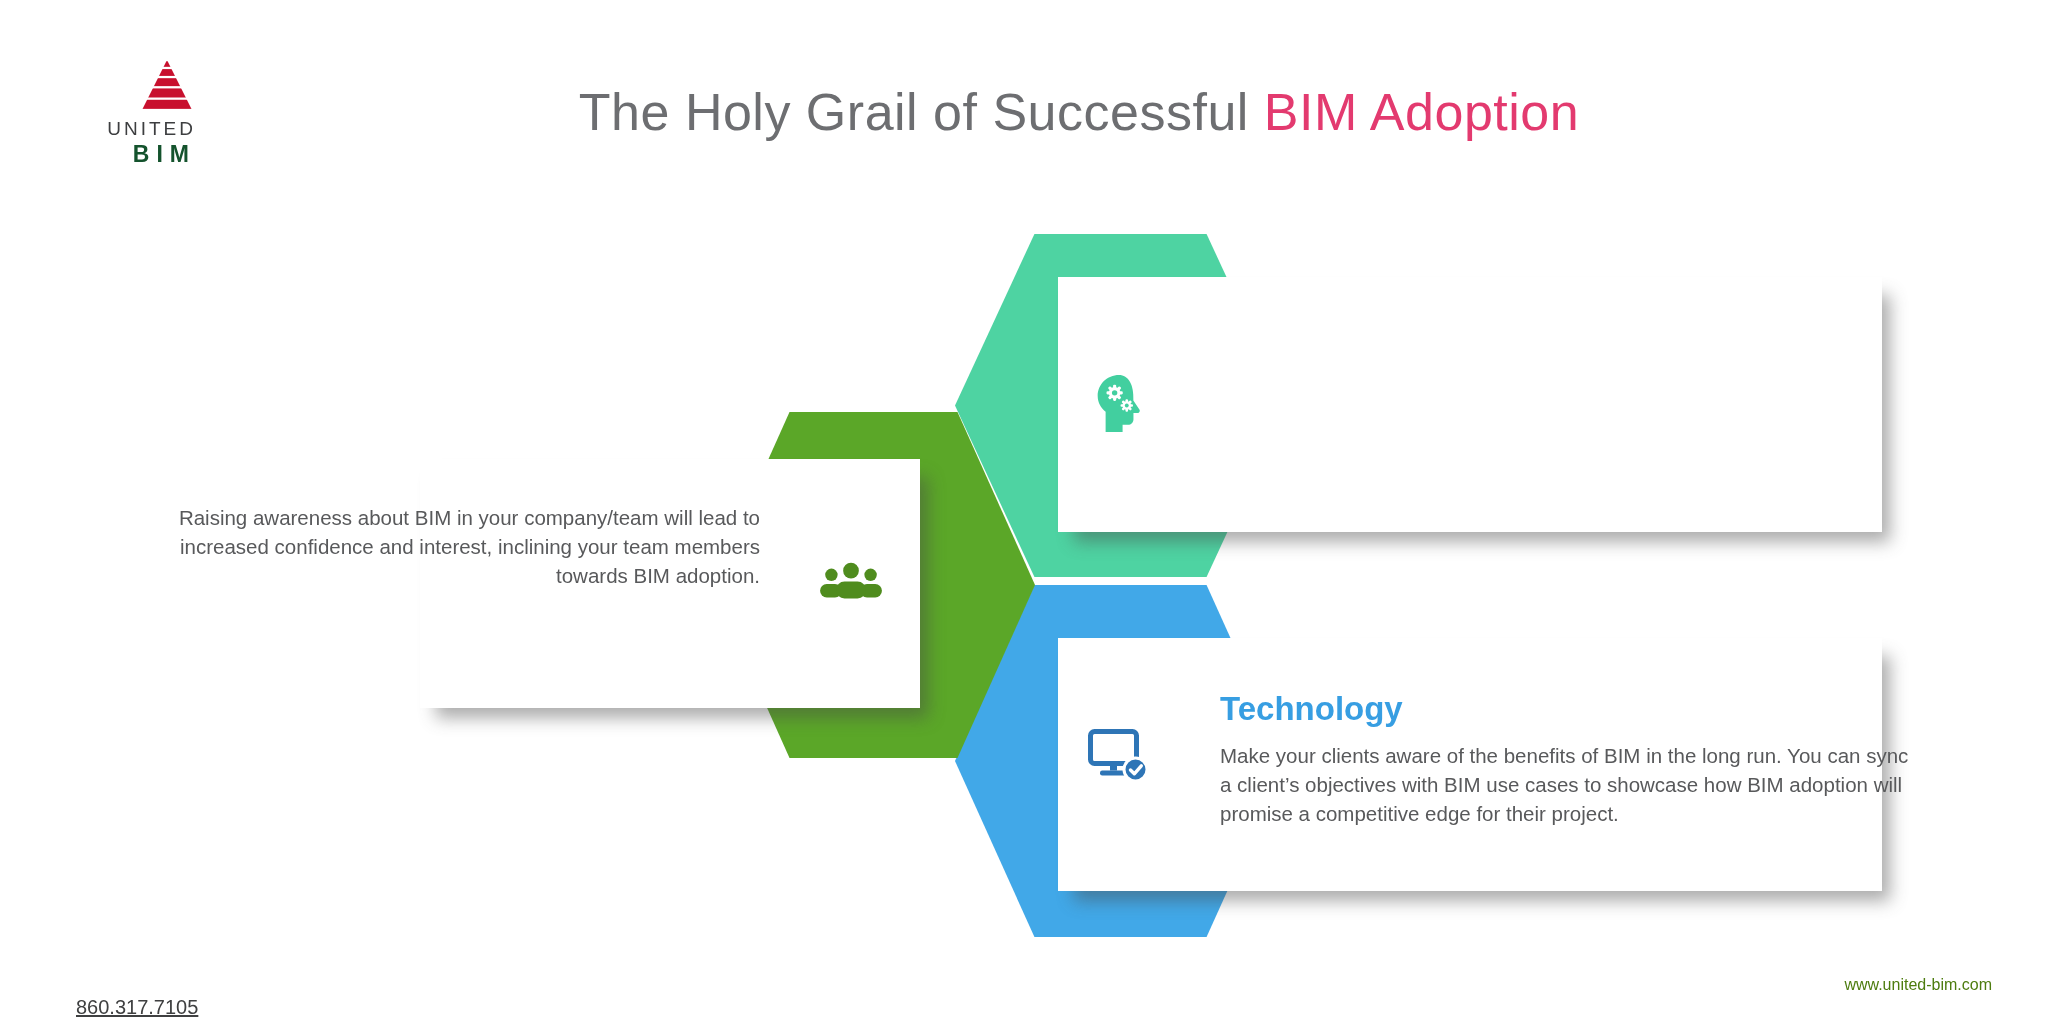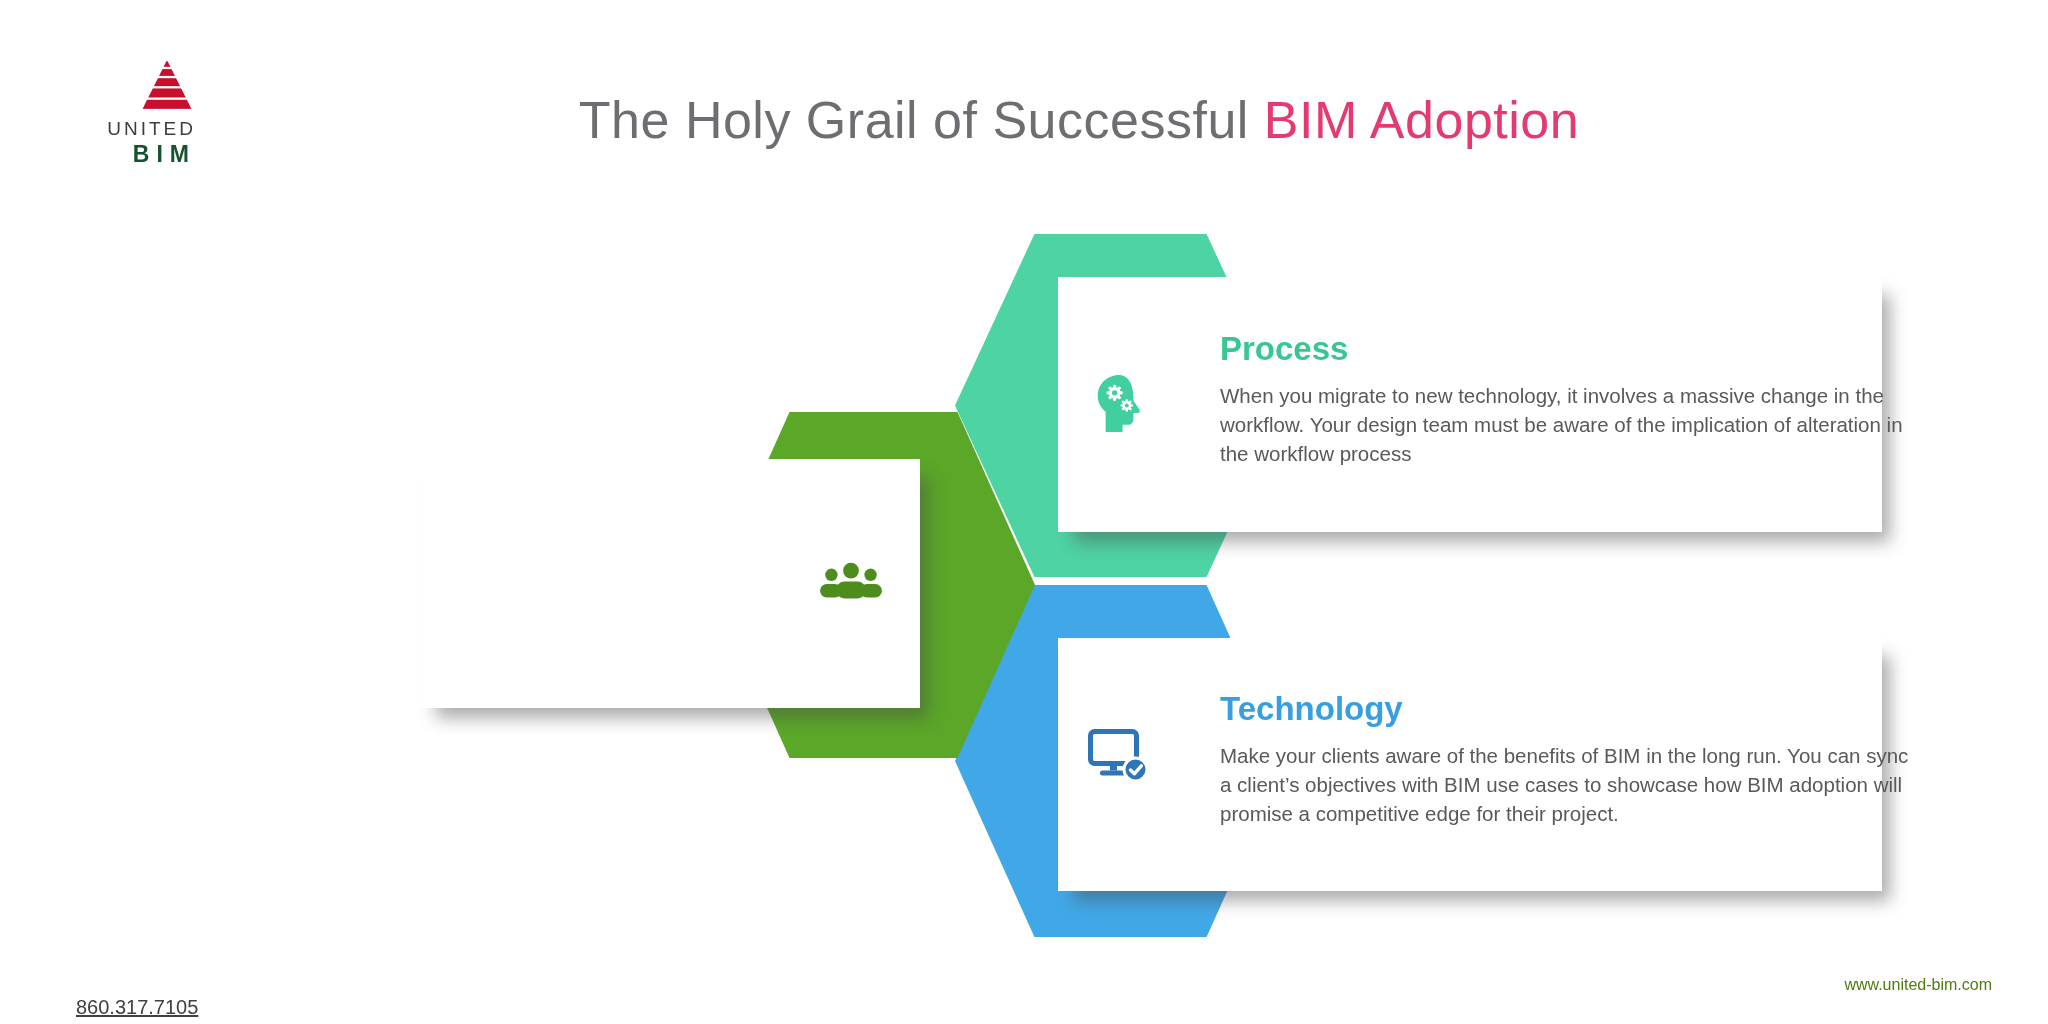--- a/index.html
+++ b/index.html
@@ -5,21 +5,21 @@
   html,body{margin:0;padding:0;background:#ffffff;}
   .canvas{
     position:relative;width:2048px;height:1024px;background:#ffffff;overflow:hidden;
     font-family:"Liberation Sans",sans-serif;
   }
   
   .logo{position:absolute;left:86px;top:60px;width:110px;text-align:right;}
   .logo-united{font-size:19px;letter-spacing:3px;color:#3d3e40;margin-top:4px;font-weight:400;}
   .logo-bim{font-size:23px;letter-spacing:7px;color:#14532d;font-weight:700;margin-top:1px;}
   .page-title{
-    position:absolute;left:110px;right:0;top:90px;text-align:center;
+    position:absolute;left:110px;right:0;top:82px;text-align:center;
     font-size:52px;font-weight:400;color:#6d6e71;letter-spacing:0.5px;margin:0;
   }
   .title-main{white-space:pre;}
   .title-accent{color:#e33a6f;}
   
   .hex{
     position:absolute;z-index:1;
     clip-path:polygon(24% 0,76% 0,100% 50%,76% 100%,24% 100%,0 50%);
     filter:drop-shadow(5px 7px 6px rgba(0,0,0,.18));
   }
@@ -78,26 +78,23 @@
   <h1 class="page-title"><span class="title-main">The Holy Grail of Successful</span> <span class="title-accent">BIM Adoption</span></h1>
 
   <div class="hex hex-process"></div>
   <div class="hex hex-people"></div>
   <div class="hex hex-tech"></div>
 
   <div class="card card-process"></div>
   <div class="card card-people"></div>
   <div class="card card-tech"></div>
 
-  <div class="tblock text-process">
-    <h2>Process</h2>
-    <p>When you migrate to new technology, it involves a massive change in the workflow. Your design team must be aware of the implication of alteration in the workflow process</p>
-  </div>
 
   <div class="tblock text-people">
+    <p>Raising awareness about BIM in your company/team will lead to increased confidence and interest, inclining your team members towards BIM adoption.</p>
   </div>
 
   <div class="tblock text-tech">
     <h2>Technology</h2>
     <p>Make your clients aware of the benefits of BIM in the long run. You can sync a client’s objectives with BIM use cases to showcase how BIM adoption will promise a competitive edge for their project.</p>
   </div>
 
   <div class="icon icon-process">
     <svg width="58" height="64" viewBox="0 0 58 66">
       <path fill="currentColor" d="M29 3 C16.8 3 7 12.6 7 24.6 c0 7 3.2 12.6 8.2 16.4 L15.2 62 h17.5 v-7.5 h5.6 c3.1 0 5.6-2.5 5.6-5.6 v-6.6 h4.2 c1.9 0 3-2.1 1.9-3.7 l-6.2-9.2 C44.6 12.6 38.5 3 29 3 Z"></path>

